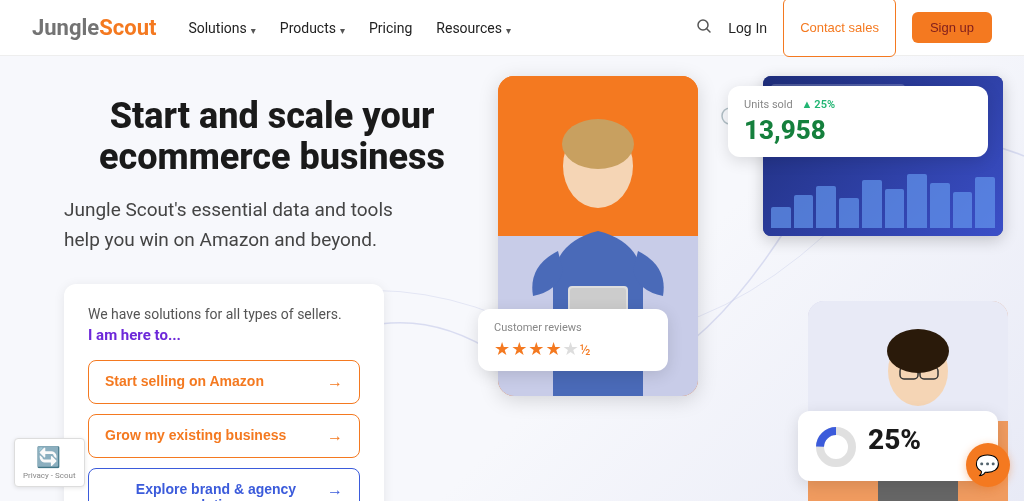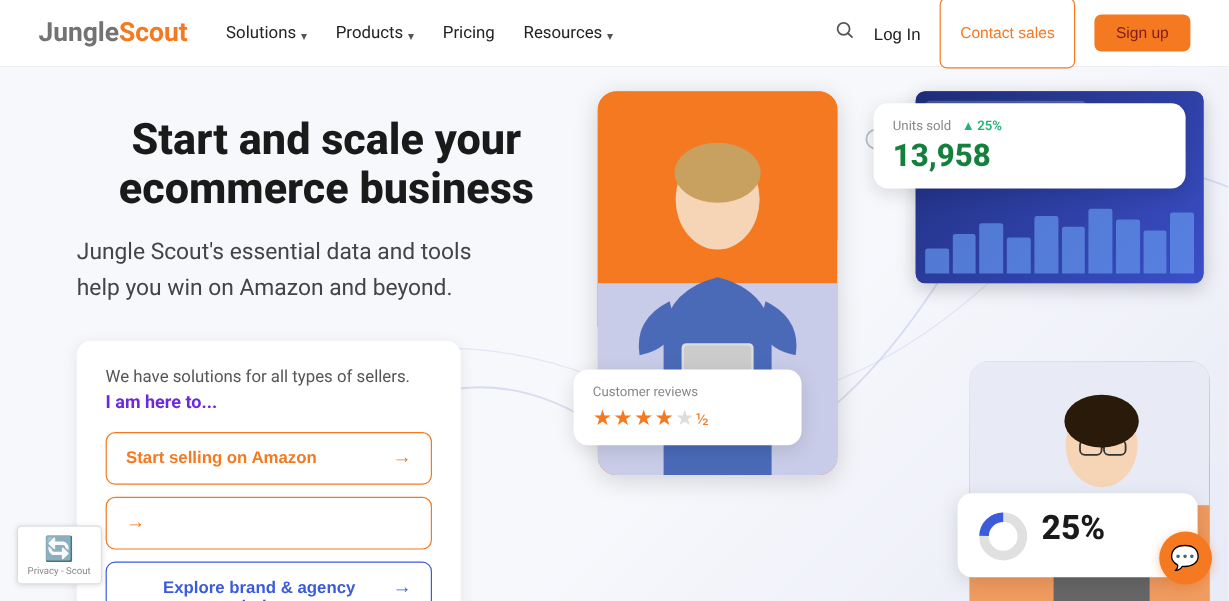--- a/index.html
+++ b/index.html
@@ -415,20 +415,21 @@
 
     <div class="solution-card">
       <div class="solution-card-text">We have solutions for all types of sellers.</div>
       <div class="solution-card-bold">I am here to...</div>
 
       <button class="solution-btn">
         <span>Start selling on Amazon</span>
         <span class="arrow">→</span>
       </button>
       <button class="solution-btn">
+        <span>Grow my existing business</span>
         <span class="arrow">→</span>
       </button>
       <button class="solution-btn blue-border">
         <span>Explore brand &amp; agency solutions</span>
         <span class="arrow">→</span>
       </button>
     </div>
   </div>
 
   <div class="hero-right">

